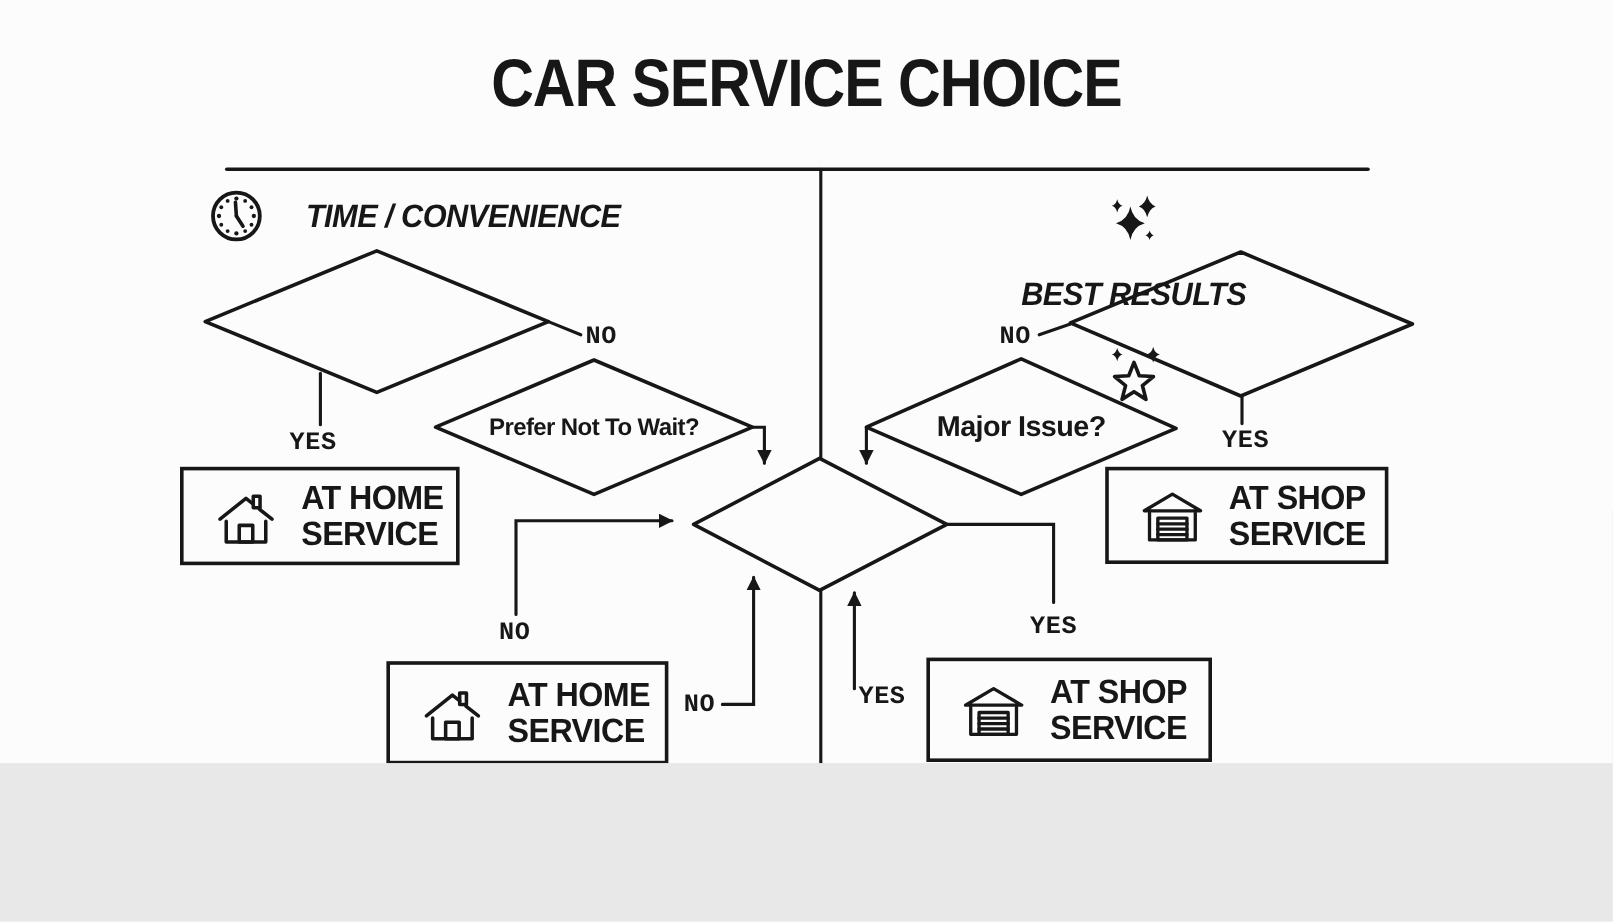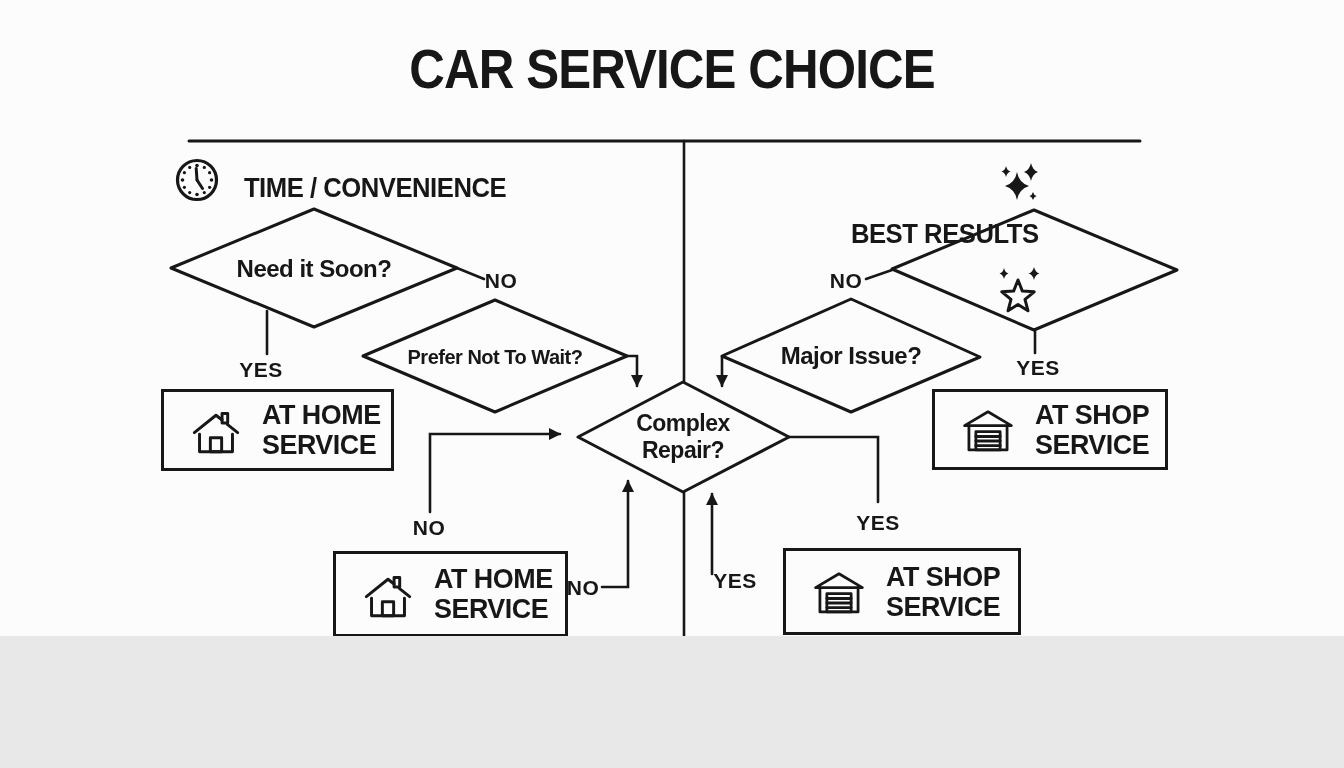--- a/index.html
+++ b/index.html
@@ -6,34 +6,34 @@
   .stage{
     position:relative;width:1344px;height:636px;background:#fcfcfc;
     font-family:"Liberation Sans",sans-serif;color:#171717;overflow:hidden;
   }
   .lines-svg{position:absolute;left:0;top:0;width:1344px;height:768px;}
   .title{
     position:absolute;left:0;top:36px;width:100%;text-align:center;
     font-size:56px;font-weight:bold;letter-spacing:-1px;
     transform:scaleX(0.88);transform-origin:50% 50%;white-space:nowrap;
   }
-  .header{position:absolute;display:flex;align-items:flex-end;gap:16px;}
+  .header{position:absolute;display:flex;align-items:center;gap:27px;font-style:italic;}
   .header-label{font-size:27px;font-weight:bold;letter-spacing:-0.5px;white-space:nowrap;transform:scaleX(0.95);}
   .diamond-label{
     position:absolute;transform:translate(-50%,-50%);font-size:24px;font-weight:bold;
     white-space:nowrap;text-align:center;letter-spacing:-0.5px;
   }
   .diamond-label.two-line{font-size:23px;line-height:1.18;}
   .result-box{
     position:absolute;border:3px solid #171717;background:#fcfcfc;
-    display:flex;align-items:center;gap:20px;padding-left:26px;box-sizing:border-box;margin-left:11px;
+    display:flex;align-items:center;gap:20px;padding-left:26px;box-sizing:border-box;
   }
   .result-text{font-size:28px;font-weight:bold;line-height:1.07;letter-spacing:-0.5px;transform:scaleX(0.96);transform-origin:0 50%;}
   .branch-label{
-    position:absolute;transform:translate(-50%,-50%);font-size:21px;font-weight:bold;letter-spacing:0.5px;
+    position:absolute;transform:translate(-50%,-50%);font-size:21px;font-weight:bold;letter-spacing:0.5px;font-family:Liberation Mono, monospace;
   }
   .icon{flex:0 0 auto;display:block;}
 </style>
 </head>
 <body>
 
 <div class="stage">
 
   <svg class="lines-svg" viewBox="0 0 1344 768">
     <defs>
@@ -107,26 +107,21 @@
     <span class="header-label">BEST RESULTS</span>
     <svg class="icon" width="52" height="50" viewBox="0 0 52 50">
       <path d="M26 14 L30.4 25.1 L42.2 25.8 L33 33.3 L36 44.8 L26 38.4 L16 44.8 L19 33.3 L9.8 25.8 L21.6 25.1 Z" fill="none" stroke="#171717" stroke-width="3" stroke-linejoin="round"></path>
       <g fill="#171717">
         <path d="M12 2 Q13 6.5 16.5 7.5 Q13 8.5 12 13 Q11 8.5 7.5 7.5 Q11 6.5 12 2 Z"></path>
         <path d="M42 1 Q43.2 6.3 47.5 7.5 Q43.2 8.7 42 14 Q40.8 8.7 36.5 7.5 Q40.8 6.3 42 1 Z"></path>
       </g>
     </svg>
   </div>
 
-  <div class="diamond-label" style="left:314px;top:269px;">Need it Soon?</div>
   <div class="diamond-label" style="left:495px;top:357px;font-size:20px;">Prefer Not To Wait?</div>
-  <div class="diamond-label two-line" style="left:683px;top:437px;">
-    <div>Complex</div>
-    <div>Repair?</div>
-  </div>
   <div class="diamond-label" style="left:851px;top:356px;">Major Issue?</div>
 
   <div class="result-box" style="left:150px;top:389px;width:233px;height:82px;">
     <svg class="icon" width="52" height="52" viewBox="0 0 60 60">
       <g fill="none" stroke="#171717" stroke-width="3.4" stroke-linejoin="round" stroke-linecap="round">
         <polyline points="5,33 30,13 37,18.5"></polyline>
         <polyline points="43,23.5 55,33"></polyline>
         <rect x="37" y="11" width="6.5" height="11"></rect>
         <polyline points="11,35 11,55 49,55 49,35"></polyline>
         <rect x="23.5" y="39" width="13" height="16"></rect>

